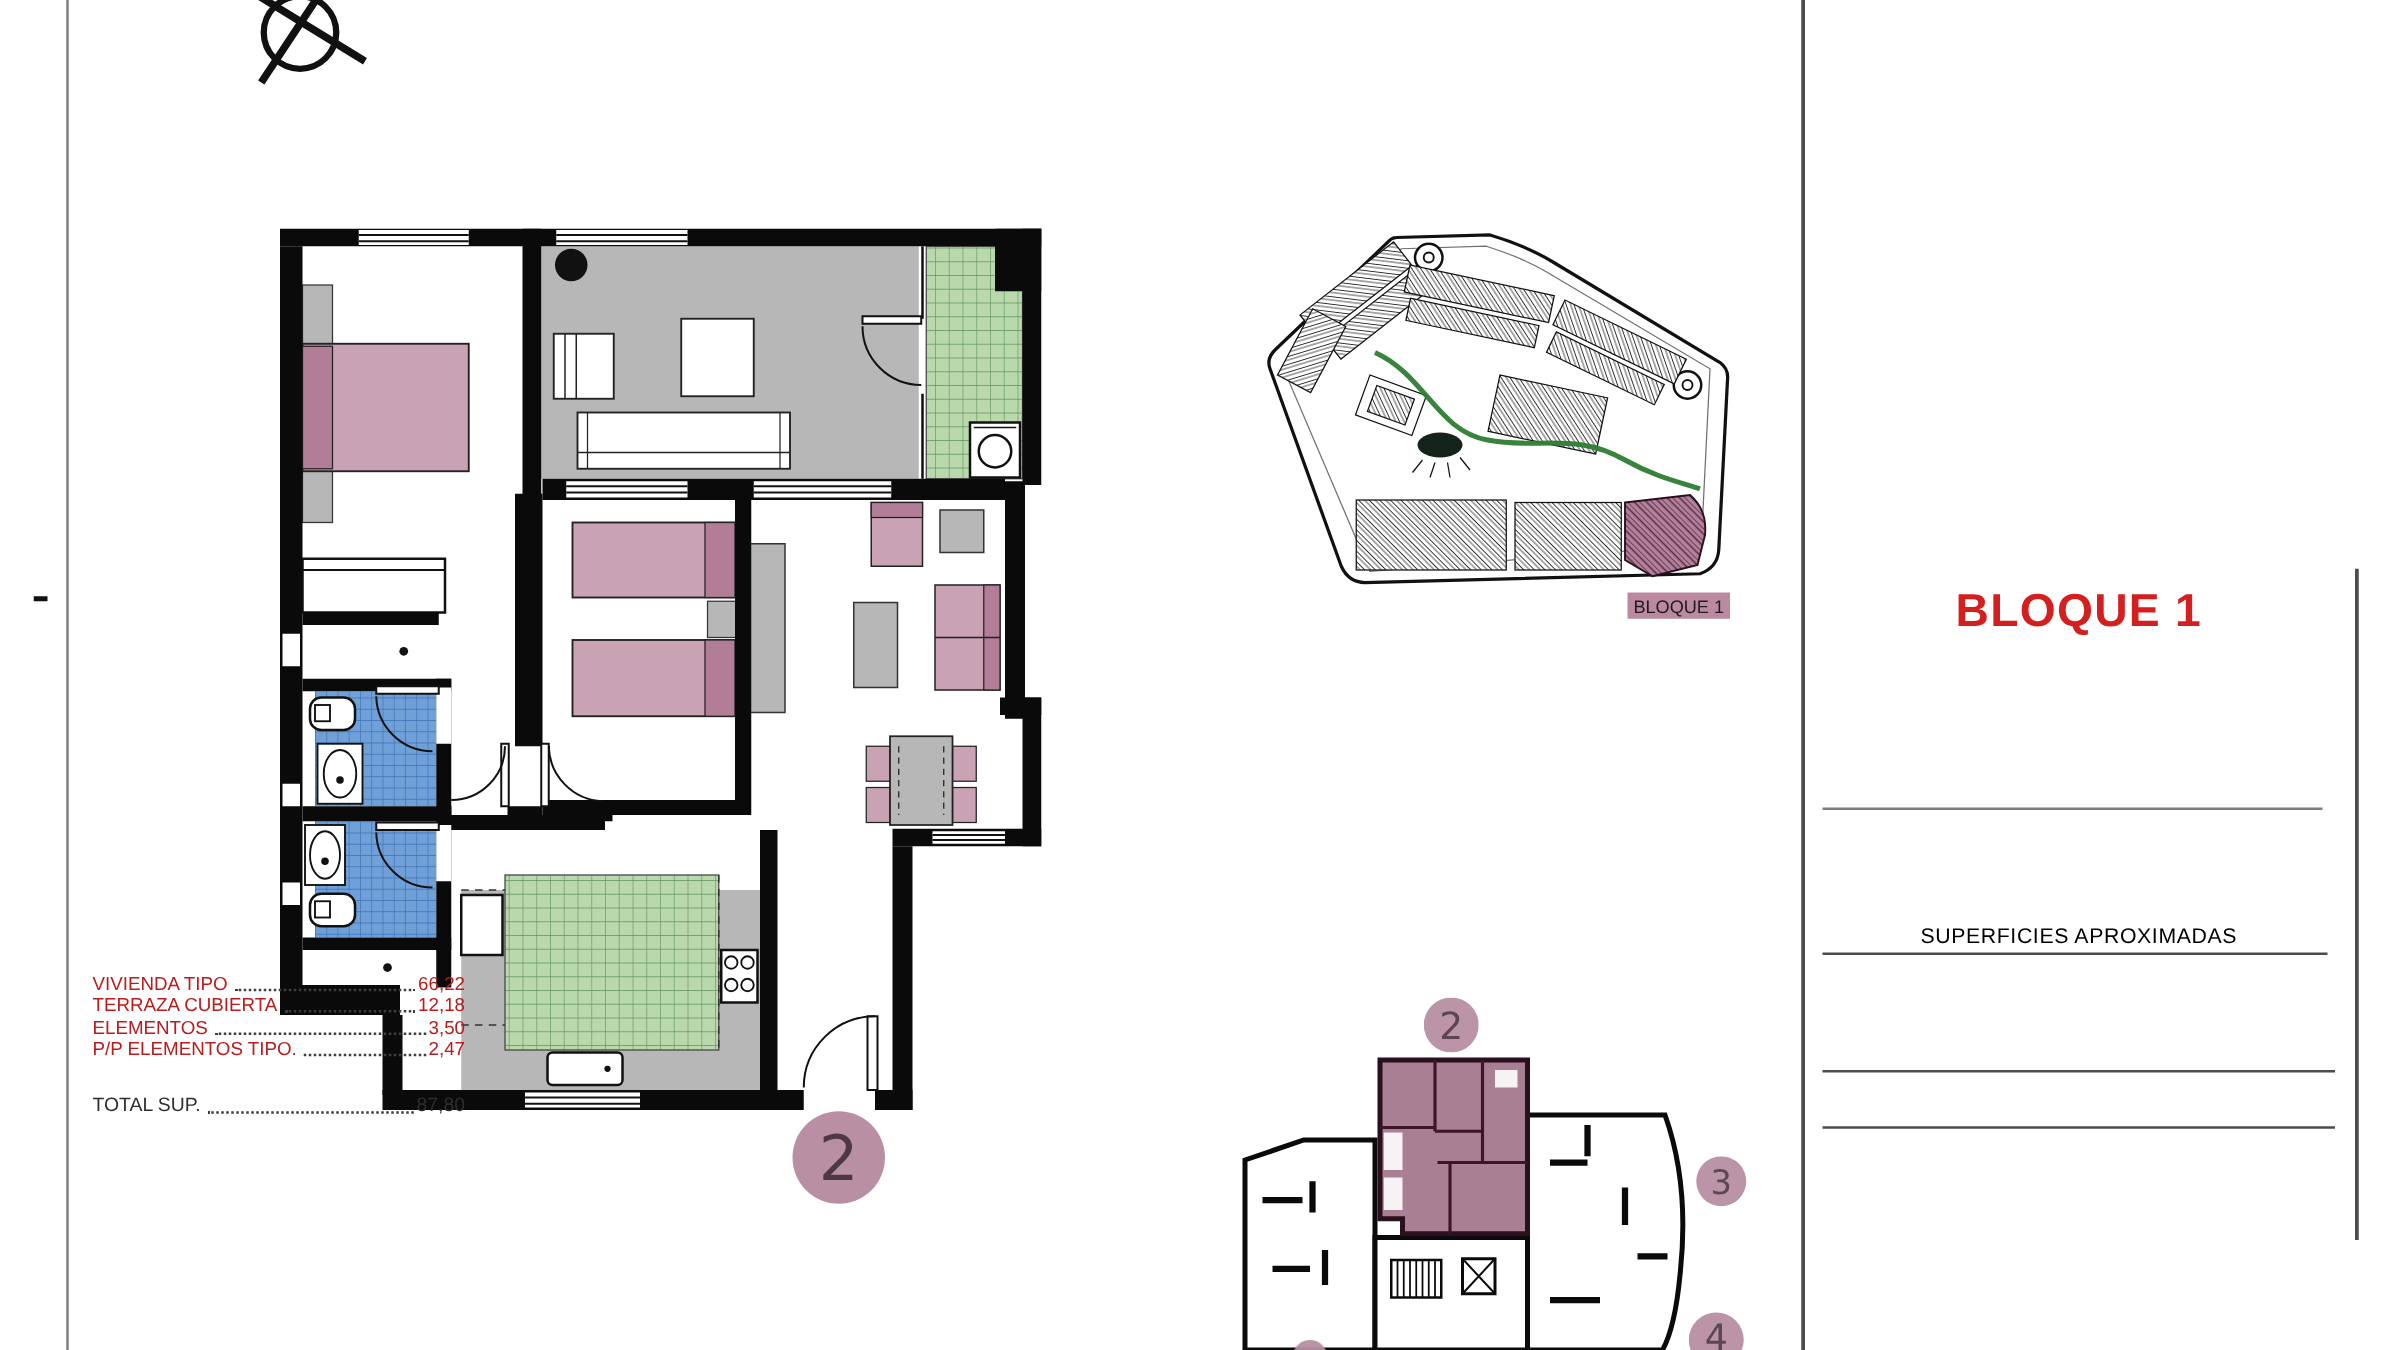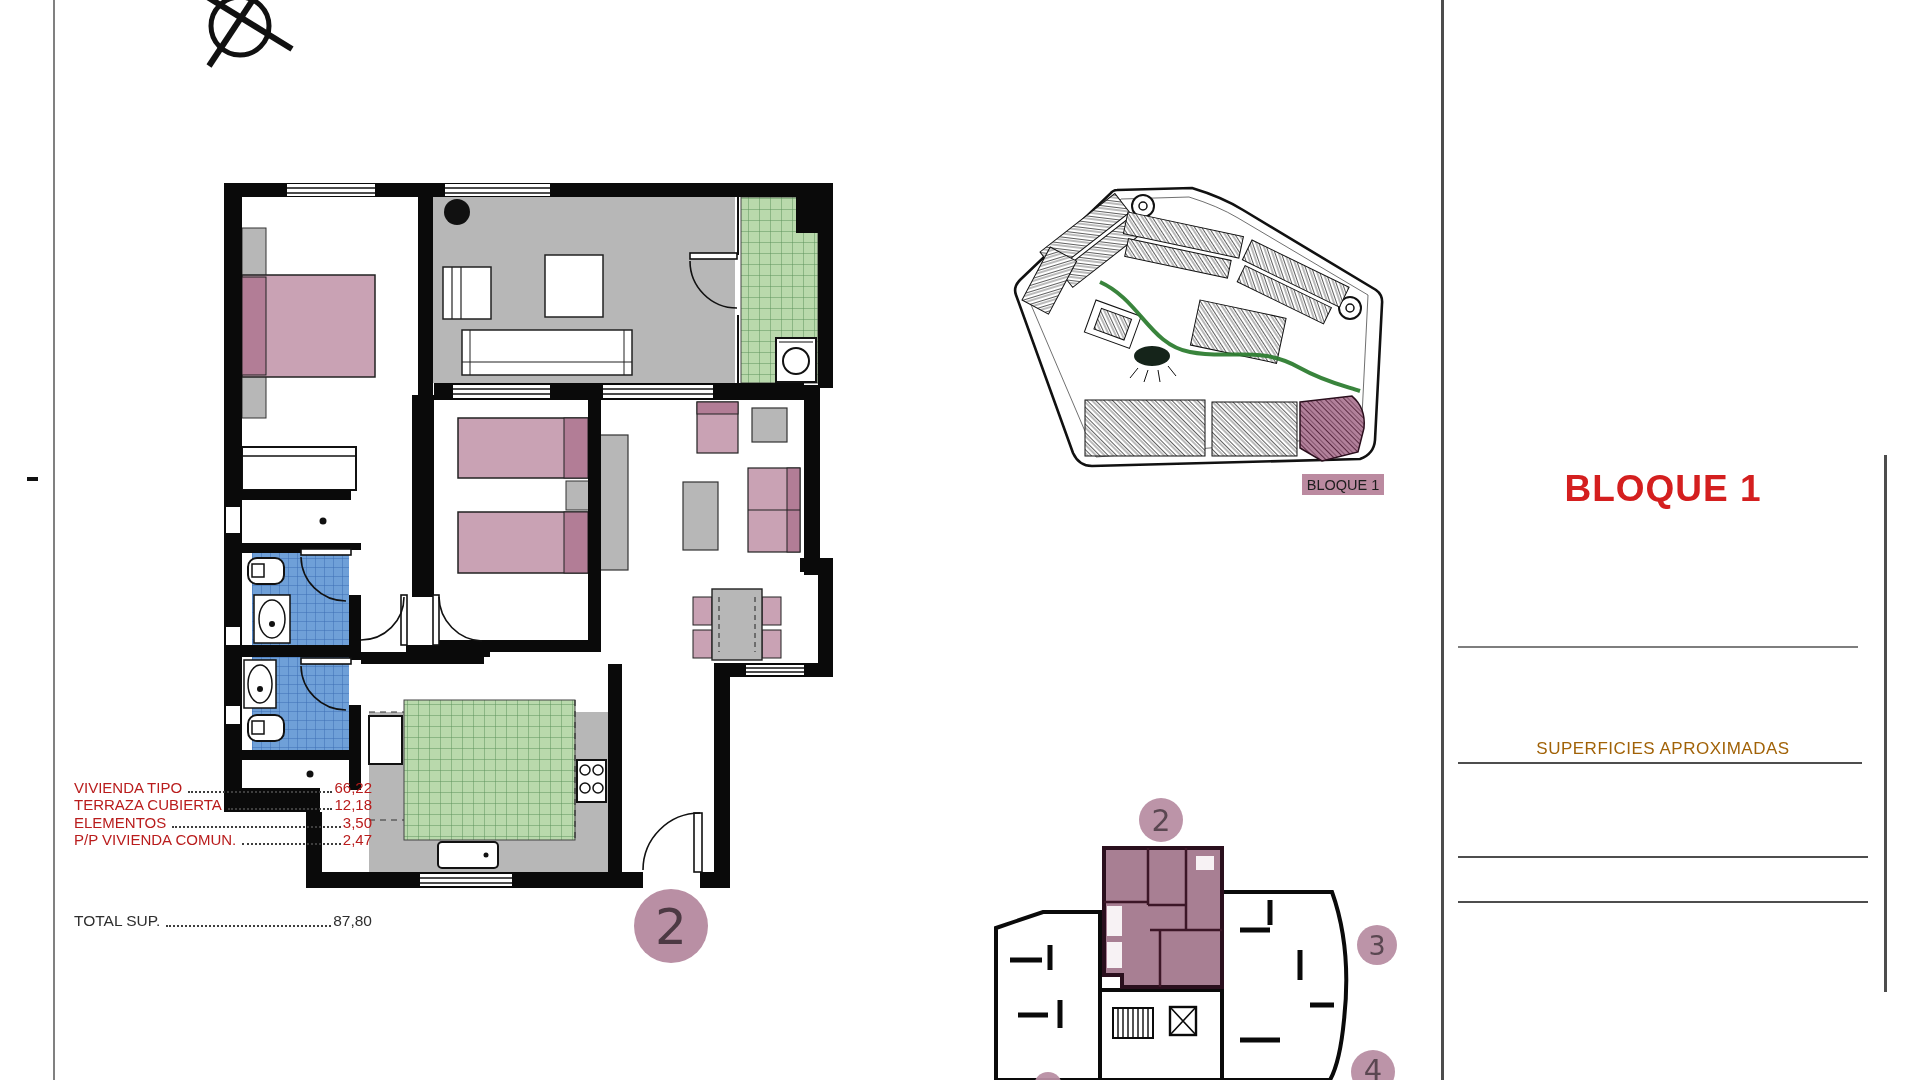--- a/index.html
+++ b/index.html
@@ -9,21 +9,21 @@
   
   .vline,.hline{position:absolute;background:#6e6e6e;}
   
   .panel{position:absolute;left:1443px;top:0;width:440px;height:1080px;}
   .tb-title{position:absolute;left:0;top:468px;width:440px;text-align:center;
             color:#d41f1f;font-size:37px;font-weight:bold;letter-spacing:1px;}
   .tb-sub{position:absolute;left:0;width:440px;text-align:center;color:#d41f1f;
           font-size:23px;font-weight:bold;letter-spacing:.5px;}
   .tb-sub.l1{top:529px;} .tb-sub.l2{top:556px;}
   .surf-header{position:absolute;left:0;top:739px;width:440px;text-align:center;
-               color:#a16207;font-size:17px;letter-spacing:.5px;}
+               color:#000000;font-size:17px;letter-spacing:.5px;}
   .srows{position:absolute;left:74px;top:778px;width:298px;color:#b91c1c;font-size:15px;}
   .srow{display:flex;align-items:flex-end;height:17.5px;white-space:nowrap;}
   .srow .dots{flex:1;border-bottom:2.5px dotted #3e3e3e;margin:0 2px 3px 6px;min-width:20px;}
   .total-row{position:absolute;left:74px;top:874px;width:298px;color:#2e2e2e;font-size:15.5px;}
   .rule{position:absolute;height:2px;background:#7e7e7e;}
 </style>
 </head>
 <body>
 
 <div id="stage">
@@ -336,30 +336,30 @@
     <span>TERRAZA CUBIERTA</span>
     <span class="dots"></span>
     <span>12,18</span>
   </div>
   <div class="srow">
     <span>ELEMENTOS</span>
     <span class="dots"></span>
     <span>3,50</span>
   </div>
   <div class="srow">
-    <span>P/P VIVIENDA COMUN.</span>
+    <span>P/P ELEMENTOS TIPO.</span>
     <span class="dots"></span>
     <span>2,47</span>
   </div>
 </div>
 
 <div class="rule" style="left:1458px;top:856px;width:410px;background:#4d4d4d;"></div>
 
 <div class="total-row">
-  <div class="srow" style="height:20px;margin-top:36px;">
+  <div class="srow" style="height:20px;">
     <span>TOTAL SUP.</span>
     <span class="dots"></span>
     <span>87,80</span>
   </div>
 </div>
 
 <div class="rule" style="left:1458px;top:901px;width:410px;background:#4d4d4d;"></div>
 
 </div>
 

